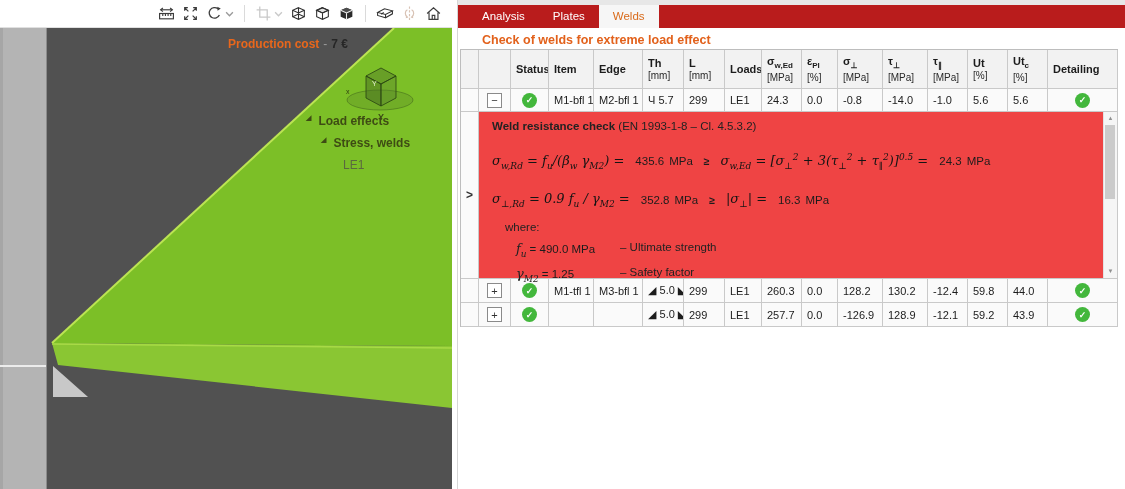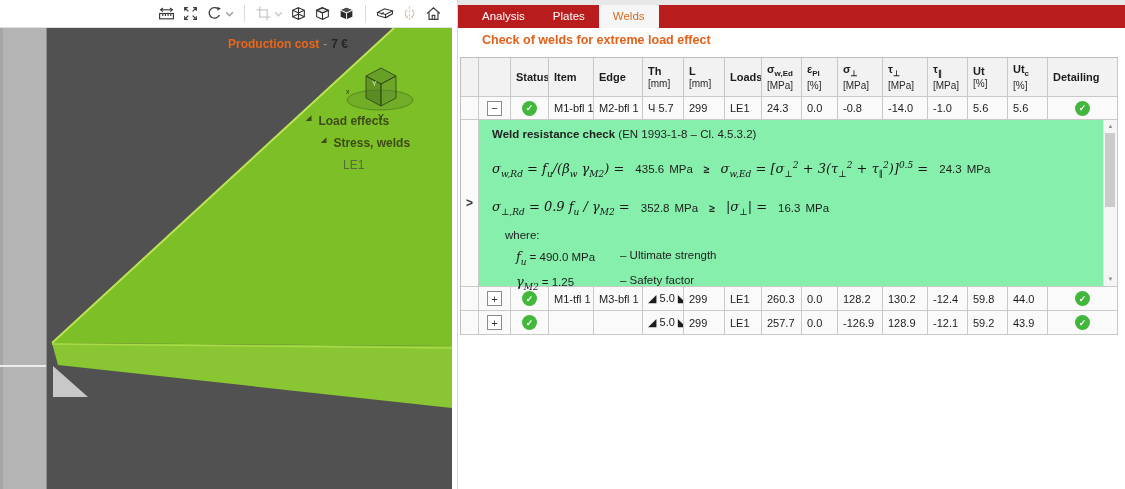--- a/index.html
+++ b/index.html
@@ -26,37 +26,37 @@
   
   .gap{position:absolute;left:452px;top:0;width:5px;height:489px;background:#fff}
   
   .right{position:absolute;left:457px;top:0;width:668px;height:489px;background:#fff;border-left:1px solid #d6d6d6;box-sizing:border-box}
   .topstrip{height:5px;background:#e7e7e7}
   .tabbar{height:23px;background:#b91c1c;display:flex;align-items:stretch;padding-left:10px}
   .tab{padding:0 14px;line-height:23px;font-size:11.5px;color:#fff;cursor:pointer;white-space:nowrap}
   .tab.active{background:#f6f6f6;color:#D96A1A}
   .ptitle{position:absolute;left:24px;top:33px;font-size:12.5px;font-weight:bold;color:#E2611B;white-space:nowrap}
   
-  .tbl{position:absolute;left:2px;top:57px;display:grid;
+  .tbl{position:absolute;left:2px;top:49px;display:grid;
        grid-template-columns:18px 32px 38px 45px 49px 41px 41px 37px 40px 36px 45px 45px 40px 40px 40px 70px;
        grid-template-rows:39px 23px 167px 24px 24px;
        border-top:1px solid #bdbdbd;border-left:1px solid #bdbdbd;font-size:11px;color:#1c1c1c;background:#fff}
   .hc,.c{border-right:1px solid #c9c9c9;border-bottom:1px solid #c9c9c9;box-sizing:border-box;overflow:hidden}
   .hc{background:#f2f2f2;display:flex;flex-direction:column;justify-content:center;padding-left:5px;font-weight:bold}
   .hc sub{font-size:8px}
   .hc .hunit{font-weight:normal;font-size:10px;margin-top:1px;color:#2a2a2a}
   .c{background:#fafafa;display:flex;align-items:center;padding-left:5px;white-space:nowrap}
   .cc{justify-content:center;padding-left:0}
   .xbtn{width:15px;height:15px;border:1px solid #8a8a8a;background:#fff;font-size:11px;line-height:12px;padding:0;
         color:#333;cursor:pointer;font-family:inherit}
   .chk{width:15px;height:15px;border-radius:50%;background:#43B73C;color:#fff;font-size:9px;font-weight:bold;
        display:flex;align-items:center;justify-content:center}
   .dchev{justify-content:center;padding-left:0;font-weight:bold;color:#333;cursor:pointer;font-size:12px}
   
-  .dpane{grid-column:2/-1;background:#86efac;position:relative;border-right:1px solid #c9c9c9;border-bottom:1px solid #c9c9c9;box-sizing:border-box}
+  .dpane{grid-column:2/-1;background:#ef4444;position:relative;border-right:1px solid #c9c9c9;border-bottom:1px solid #c9c9c9;box-sizing:border-box}
   .dhead{margin:8px 0 0 13px;font-size:11.5px;color:#222}
   .dhead .b{font-weight:bold}
   .math{margin:20px 0 0 13px;font-family:"DejaVu Serif",serif;font-style:italic;font-size:13px;color:#141414;
         display:flex;align-items:center;white-space:nowrap}
   .math sub{font-size:9px}.math sup{font-size:9px}
   .math .v,.math .u,.math .g,.pval{font-family:"Liberation Sans",sans-serif;font-style:normal;font-size:11.5px;color:#1c1c1c}
   .math .v{margin-left:11px}
   .math .u{margin-left:5px}
   .math .g{margin:0 11px;font-weight:bold;font-size:10.5px}
   .where{margin:12px 0 0 26px;font-size:11.5px;color:#222}

